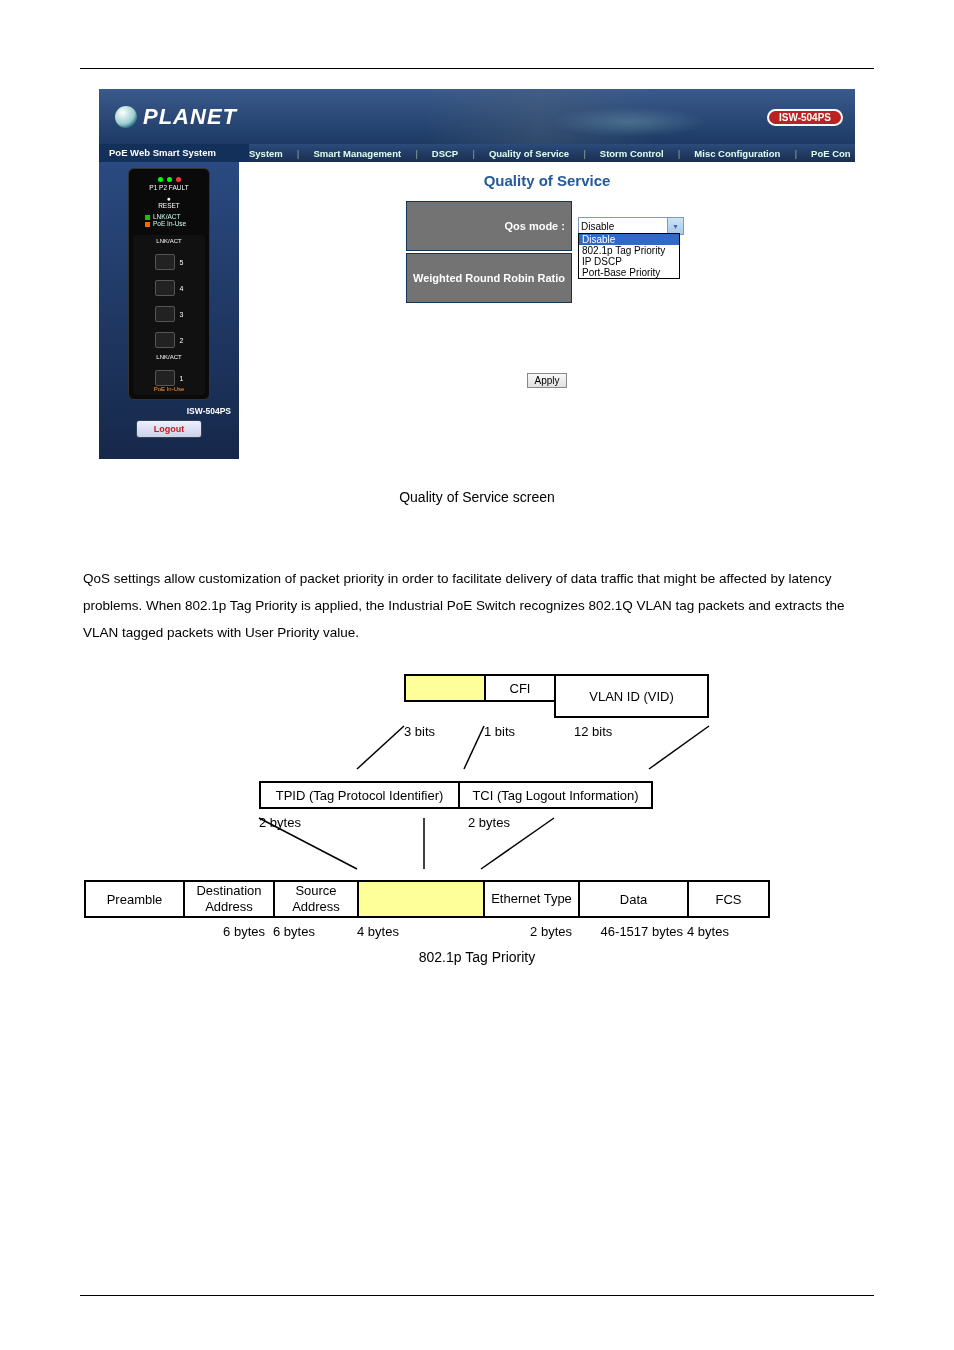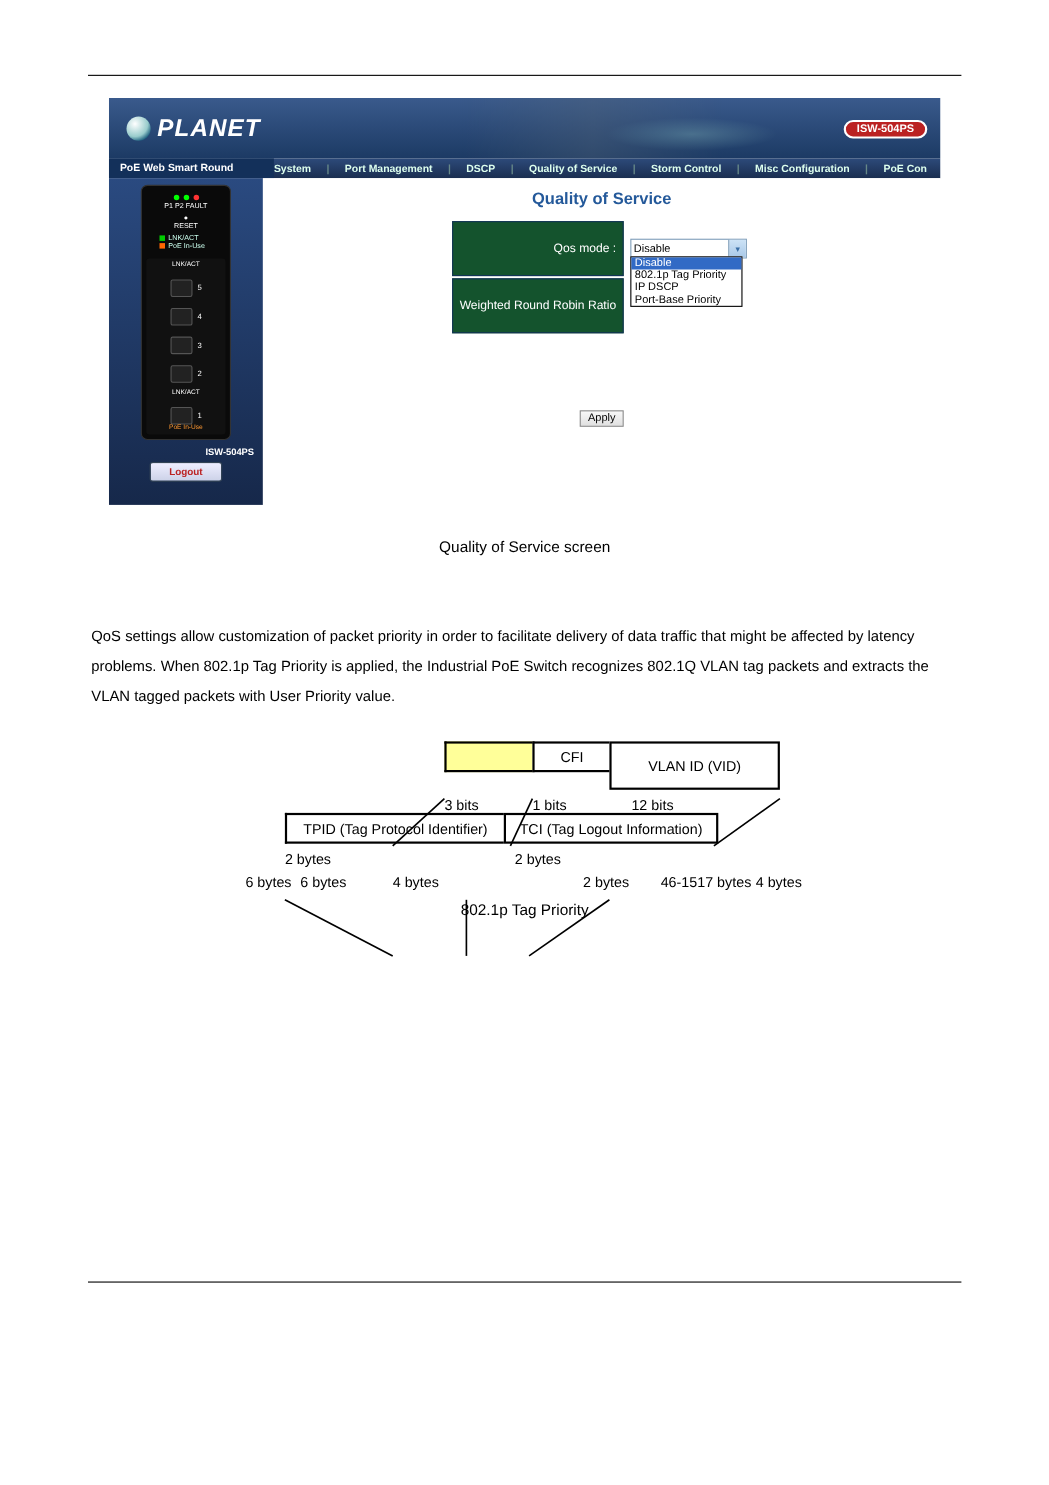--- a/index.html
+++ b/index.html
@@ -31,21 +31,21 @@
 .port{width:18px;height:14px;background:#222;border:1px solid #555;border-radius:2px;margin-right:3px}
 .port-num{color:#fff;font-size:7px;margin-left:2px}
 .dev-legend{color:#cfe;font-size:6.5px;text-align:left;margin:4px 0 8px 12px}
 .dev-legend .sq{display:inline-block;width:5px;height:5px;margin-right:3px;vertical-align:middle}
 .model-name{color:#fff;font-size:8.5px;font-weight:bold;text-align:right;margin:2px 6px 4px 0}
 .logout{display:block;margin:4px auto 0 auto;width:64px;height:16px;background:linear-gradient(#eef,#ccd2e8);border:1px solid #345;border-radius:3px;color:#b22;font-size:9px;font-weight:bold;text-align:center;line-height:16px;cursor:pointer}
 .content{flex:1;background:#fff;padding:10px 10px;box-sizing:border-box;position:relative}
 .content h2{text-align:center;color:#24599a;font-size:15px;margin:0 0 10px 0;font-weight:bold}
 .form-table{margin:0 auto}
 .form-table td{font-size:11px;padding:2px 4px}
-.form-table td.lbl{background:#14532d;color:#fff;font-weight:normal;text-align:right;padding:18px 6px;border:1px solid #123456}
+.form-table td.lbl{background:#737373;color:#fff;font-weight:bold;text-align:right;padding:18px 6px;border:1px solid #123456}
 .select-wrap{position:relative;display:inline-block}
 .select-box{border:1px solid #7e9db9;background:#fff;font-size:10px;height:16px;width:100px;padding:0 2px;display:flex;align-items:center;position:relative}
 .select-arrow{position:absolute;right:0;top:0;width:15px;height:16px;background:linear-gradient(#cde3f6,#a8c8e8);border-left:1px solid #7e9db9;display:flex;align-items:center;justify-content:center;color:#3a6ea5;font-size:8px}
 .dropdown{position:absolute;top:16px;left:0;border:1px solid #000;background:#fff;font-size:10px;width:100px;z-index:5}
 .dropdown div{padding:0 3px;white-space:nowrap}
 .dropdown div.sel{background:#316ac5;color:#fff}
 .apply-btn{display:block;margin:68px auto 0 auto;border:1px solid #888;background:linear-gradient(#f8f8f8,#e0e0e0);font-size:10px;padding:1px 6px;cursor:pointer}
 .caption{text-align:center;font-size:14px;margin:30px 0 60px 0}
 .body-text{margin:0 83px;line-height:2}
 .diagram{margin:28px 84px 6px 84px;font-size:13px;position:relative}
@@ -70,25 +70,25 @@
    <div class="header-deco"></div>
    <div class="logo">
     <div class="logo-ball"></div>
     <div>
       <span class="logo-text">PLANET</span>
     </div>
    </div>
    <div class="model-badge">ISW-504PS</div>
   </div>
   <div class="menubar">
-   <div class="menu-left">PoE Web Smart Round</div>
+   <div class="menu-left">PoE Web Smart System</div>
    <div class="menu-items">
     <span class="mi">System</span>
           <span class="sep">|</span>
-    <span class="mi">Port Management</span>
+    <span class="mi">Smart Management</span>
           <span class="sep">|</span>
     <span class="mi">DSCP</span>
           <span class="sep">|</span>
     <span class="mi">Quality of Service</span>
           <span class="sep">|</span>
     <span class="mi">Storm Control</span>
           <span class="sep">|</span>
     <span class="mi">Misc Configuration</span>
           <span class="sep">|</span>
     <span class="mi">PoE Con</span>
@@ -188,29 +188,38 @@
 
   <svg class="connectors" width="790" height="280">
     <line x1="320" y1="52" x2="273" y2="95" stroke="#000" stroke-width="1.5"></line>
     <line x1="625" y1="52" x2="565" y2="95" stroke="#000" stroke-width="1.5"></line>
     <line x1="400" y1="52" x2="380" y2="95" stroke="#000" stroke-width="1.5"></line>
     <line x1="175" y1="144" x2="273" y2="195" stroke="#000" stroke-width="1.5"></line>
     <line x1="470" y1="144" x2="397" y2="195" stroke="#000" stroke-width="1.5"></line>
     <line x1="340" y1="144" x2="340" y2="195" stroke="#000" stroke-width="1.5"></line>
   </svg>
 
-  <div class="d-row" style="margin-left:175px;">
+  <div class="d-row" style="margin-left:175px;margin-top:42px">
    <div class="box" style="width:199px;height:28px">TPID (Tag Protocol Identifier)</div>
    <div class="box" style="width:195px;height:28px">TCI (Tag Logout Information)</div>
   </div>
   <div class="sizes" style="margin-left:175px">
    <div style="width:199px">2 bytes</div>
    <div style="width:195px;text-align:left;padding-left:10px">2 bytes</div>
   </div>
 
+  <div class="d-row" style="margin-top:50px">
+   <div class="box" style="width:99px;height:38px">Preamble</div>
+   <div class="box" style="width:90px;height:38px;line-height:1.2">Destination Address</div>
+   <div class="box" style="width:84px;height:38px;line-height:1.2">Source Address</div>
+   <div class="box" style="width:126px;height:38px;background:#ffff99"></div>
+   <div class="box" style="width:95px;height:38px;line-height:1.2">Ethernet Type</div>
+   <div class="box" style="width:109px;height:38px">Data</div>
+   <div class="box" style="width:83px;height:38px">FCS</div>
+  </div>
   <div class="sizes">
    <div style="width:99px"></div>
    <div style="width:90px;text-align:right;padding-right:8px">6 bytes</div>
    <div style="width:84px">6 bytes</div>
    <div style="width:126px">4 bytes</div>
    <div style="width:95px;text-align:right;padding-right:6px">2 bytes</div>
    <div style="width:109px;text-align:right;padding-right:4px">46-1517 bytes</div>
    <div style="width:83px">4 bytes</div>
   </div>
   <div class="caption2">802.1p Tag Priority</div>

